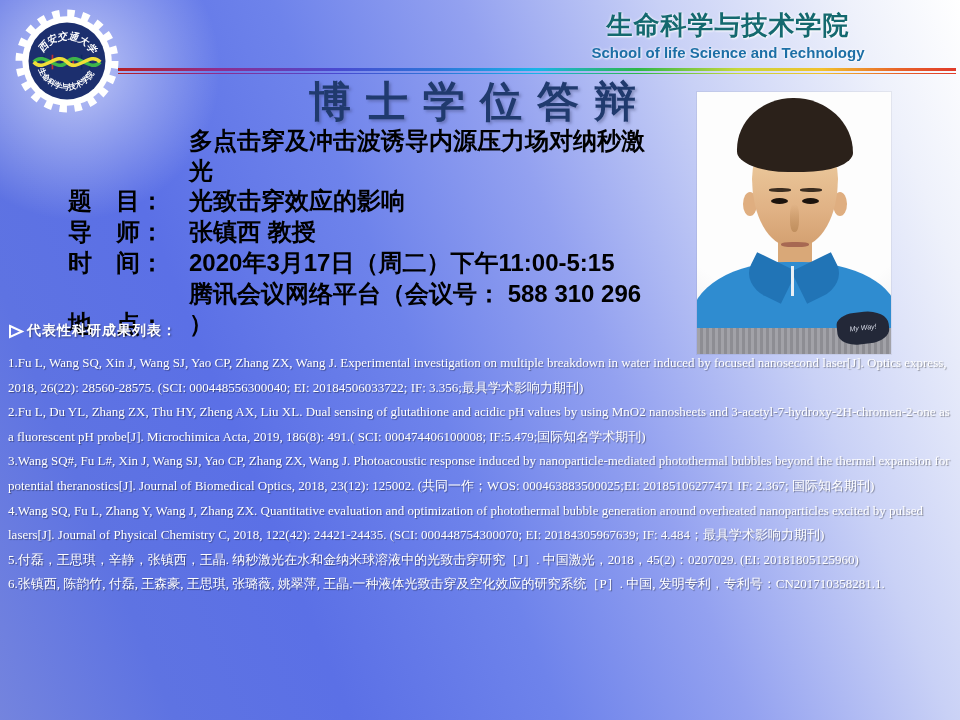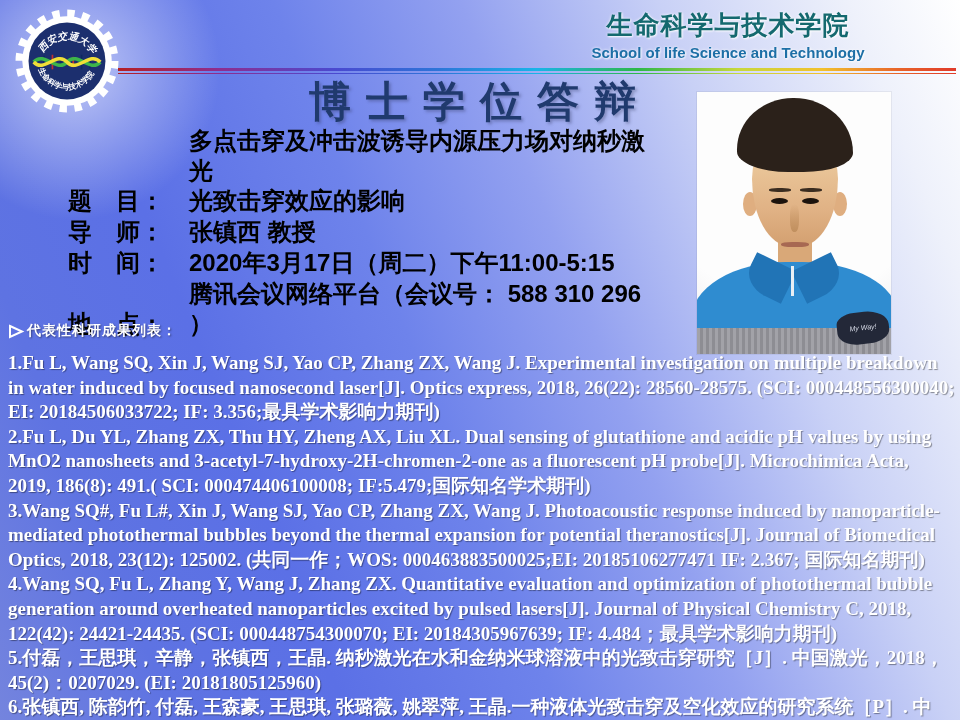--- a/index.html
+++ b/index.html
@@ -72,21 +72,21 @@
     border-radius:35% 45% 40% 40%;transform:rotate(-6deg);
     display:flex;align-items:center;justify-content:center;
     color:#d8dce8;font-size:7px;font-style:italic;text-align:center;line-height:8px;}
   
   .ach-head{position:absolute;left:8px;top:322px;display:flex;align-items:center;color:#fff;}
   .ach-head .arrow{margin-right:2px;}
   .ach-head .txt{font-size:14px;font-weight:bold;letter-spacing:1px;
     text-shadow:1px 1px 2px rgba(0,0,0,.45);text-align:right;}
   .pubs{position:absolute;left:8px;top:351px;width:947px;color:#fff;}
   .pubs p{margin:0;font-family:"Liberation Serif","DejaVu Serif",serif;
-    font-weight:bold;font-size:19px;line-height:24.6px;
+    font-weight:normal;font-size:13px;line-height:24.6px;
     text-shadow:1px 1px 1px rgba(0,0,0,.4);}
 </style>
 </head>
 <body>
 
 <div class="slide">
 
   <div class="halo"></div>
 
   <svg class="logo" viewBox="0 0 100 100">

